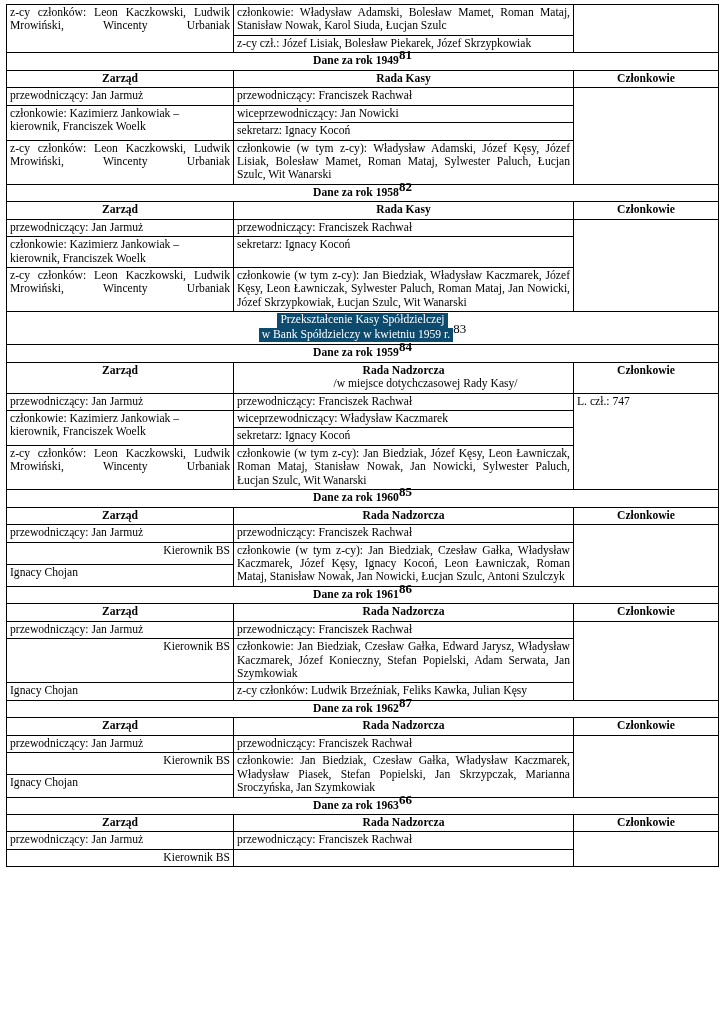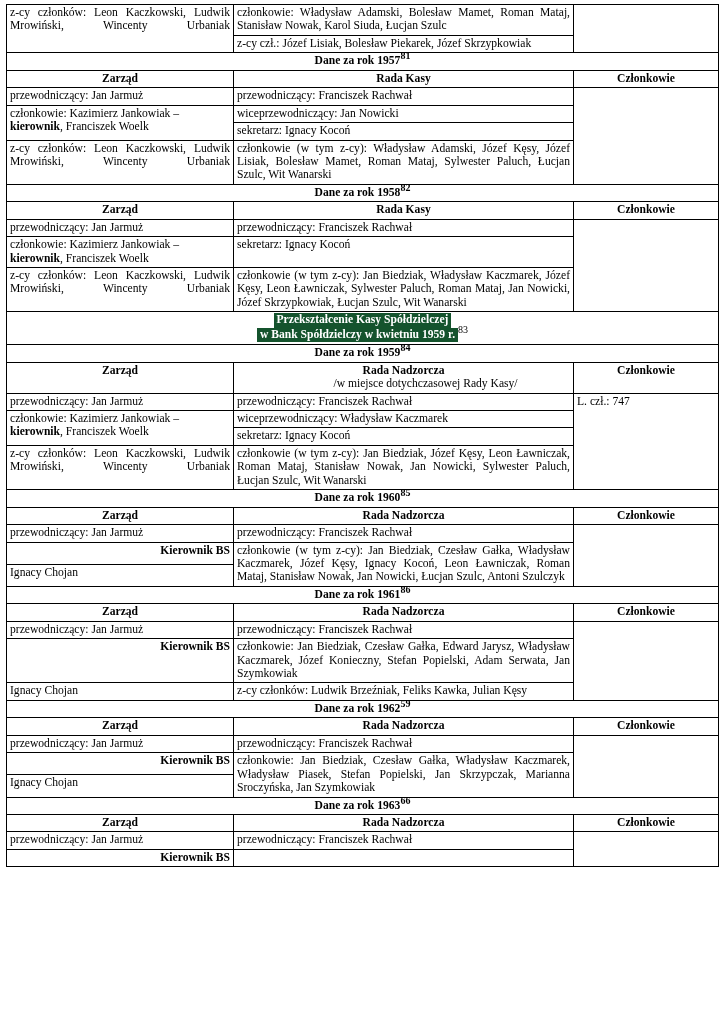--- a/index.html
+++ b/index.html
@@ -30,42 +30,42 @@
     padding: 1px 3px 2px 3px;
     line-height: 1.16;
   }
   .c1 { width: 227px; }
   .c2 { width: 340px; }
   .c3 { width: 145px; }
 
   .just { text-align: justify; text-align-last: justify; }
   .justleft { text-align: justify; }
   .center { text-align: right; }
-  .bold { font-weight: bold; }
+  .bold { font-weight: normal; }
 
   .bandrow td {
     text-align: center;
     font-weight: bold;
     padding-top: 1px;
     padding-bottom: 2px;
   }
   .headrow td {
     text-align: center;
     font-weight: bold;
     border-radius: 7px;
   }
   sup {
-    font-size: 10px;
+    font-size: 13px;
     vertical-align: super;
     line-height: 0;
   }
   .highlight {
-    background: #14532d;
+    background: #0c4a6e;
     color: #ffffff;
-    font-weight: bold;
+    font-weight: normal;
     display: inline-block;
     padding: 0 3px;
     line-height: 1.25;
   }
   .hlcell {
     text-align: center;
     padding-top: 2px;
     padding-bottom: 3px;
   }
   .hlcell sup { color: #000000; background: transparent; margin-top: 32px; }
@@ -86,21 +86,21 @@
       <tr>
         <td rowspan="2" class="just">z-cy członków: Leon Kaczkowski, Ludwik Mrowiński, Wincenty Urbaniak</td>
         <td class="justleft">członkowie: Władysław Adamski, Bolesław Mamet, Roman Mataj, Stanisław Nowak, Karol Siuda, Łucjan Szulc</td>
         <td rowspan="2"></td>
       </tr>
       <tr>
         <td class="justleft">z-cy czł.: Józef Lisiak, Bolesław Piekarek, Józef Skrzypkowiak</td>
       </tr>
 
       <tr class="bandrow">
-        <td colspan="3"><span>Dane za rok 1957</span><sup>81</sup></td>
+        <td colspan="3"><span>Dane za rok 1949</span><sup>81</sup></td>
       </tr>
       <tr class="headrow">
         <td>Zarząd</td>
         <td>Rada Kasy</td>
         <td>Członkowie</td>
       </tr>
       <tr>
         <td>przewodniczący: Jan Jarmuż</td>
         <td>przewodniczący: Franciszek Rachwał</td>
         <td rowspan="4"></td>
@@ -211,21 +211,21 @@
       <tr>
         <td class="center bold">Kierownik BS</td>
         <td class="justleft">członkowie: Jan Biedziak, Czesław Gałka, Edward Jarysz, Władysław Kaczmarek, Józef Konieczny, Stefan Popielski, Adam Serwata, Jan Szymkowiak</td>
       </tr>
       <tr>
         <td>Ignacy Chojan</td>
         <td class="justleft">z-cy członków: Ludwik Brzeźniak, Feliks Kawka, Julian Kęsy</td>
       </tr>
 
       <tr class="bandrow">
-        <td colspan="3"><span>Dane za rok 1962</span><sup>59</sup></td>
+        <td colspan="3"><span>Dane za rok 1962</span><sup>87</sup></td>
       </tr>
       <tr class="headrow">
         <td>Zarząd</td>
         <td>Rada Nadzorcza</td>
         <td>Członkowie</td>
       </tr>
       <tr>
         <td>przewodniczący: Jan Jarmuż</td>
         <td>przewodniczący: Franciszek Rachwał</td>
         <td rowspan="3"></td>

